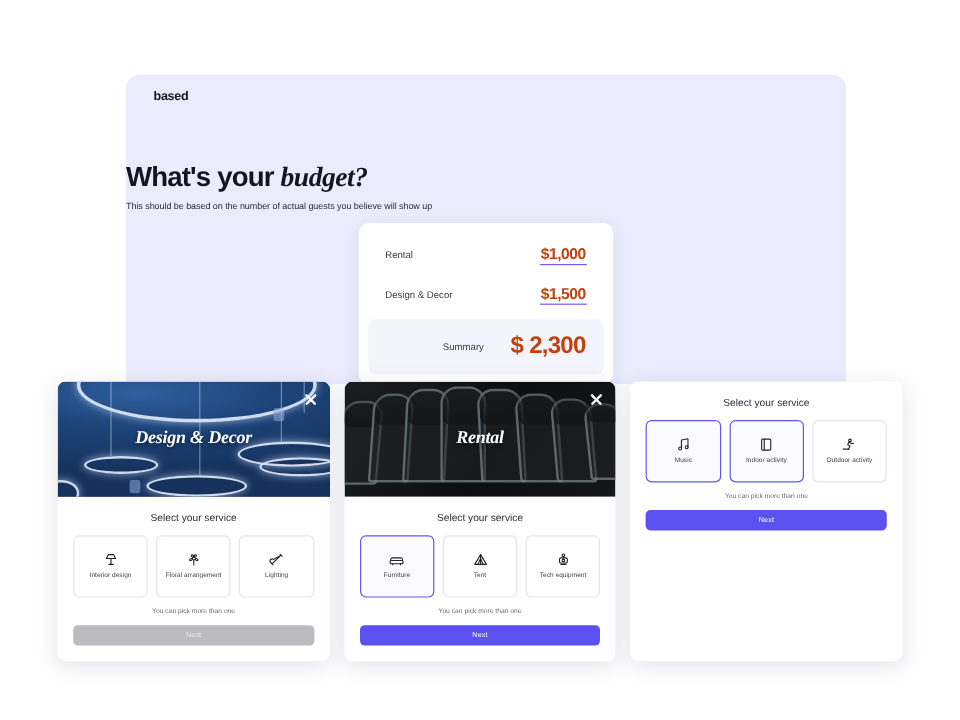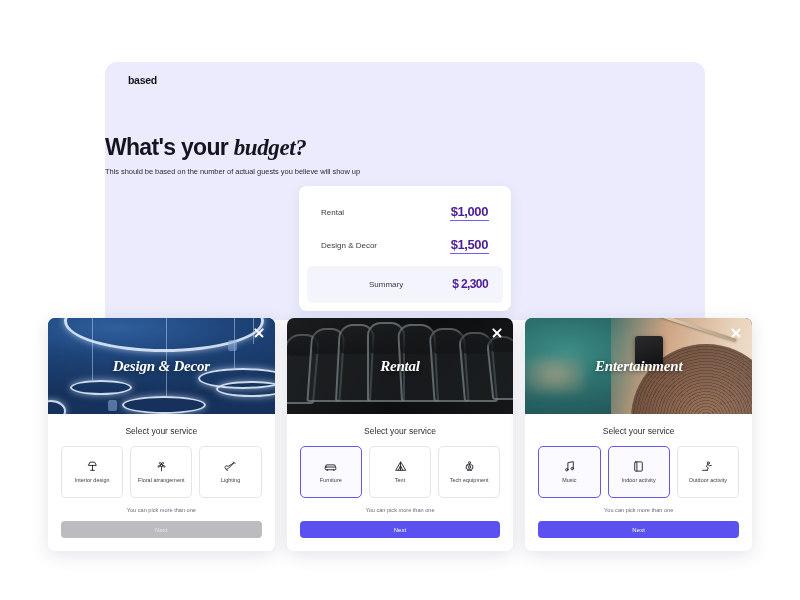--- a/index.html
+++ b/index.html
@@ -88,37 +88,37 @@
   }
 
   .budget-label {
     font-size: 8px;
     color: #3a3a48;
   }
 
   .budget-value {
     font-size: 13px;
     font-weight: 700;
-    color: #4c1d95;
+    color: #c2410c;
     letter-spacing: -0.4px;
     border-bottom: 1.4px solid #6b5ff5;
     padding: 0 1px 1px 1px;
   }
 
   .budget-row.summary {
     background: #f4f4fd;
     margin-top: 4px;
     padding-top: 11px;
     padding-bottom: 11px;
   }
 
   .budget-row.summary .budget-label { font-size: 8px; color: #3a3a48; padding-left: 48px; }
 
   .budget-row.summary .budget-value {
-    font-size: 12px;
+    font-size: 20px;
     border-bottom: none;
     letter-spacing: -0.6px;
   }
 
   
   .cards-row {
     position: absolute;
     left: 48px;
     top: 318px;
     width: 704px;
@@ -549,31 +549,20 @@
           <span class="option-label">Tech equipment</span>
         </div>
       </div>
 
       <div class="hint">You can pick more than one</div>
       <button class="next-btn">Next</button>
     </div>
   </div>
 
   <div class="svc-card">
-    <div class="card-hero">
-      <div class="art art-ent">
-        <div class="ent-warm"></div>
-        <div class="ent-blur-left"></div>
-        <div class="vinyl"></div>
-        <div class="tonearm"></div>
-        <div class="cartridge"></div>
-      </div>
-      <div class="card-close"></div>
-      <div class="card-hero-title">Entertainment</div>
-    </div>
 
     <div class="card-body">
       <div class="card-body-title">Select your service</div>
 
       <div class="options">
         <div class="option selected">
           <span class="option-icon">
             <svg viewBox="0 0 24 24" fill="none" stroke="currentColor" stroke-width="1.7" stroke-linecap="round" stroke-linejoin="round">
               <path d="M9 18V5l10-2v13"></path>
               <circle cx="7" cy="18" r="2.2"></circle>

